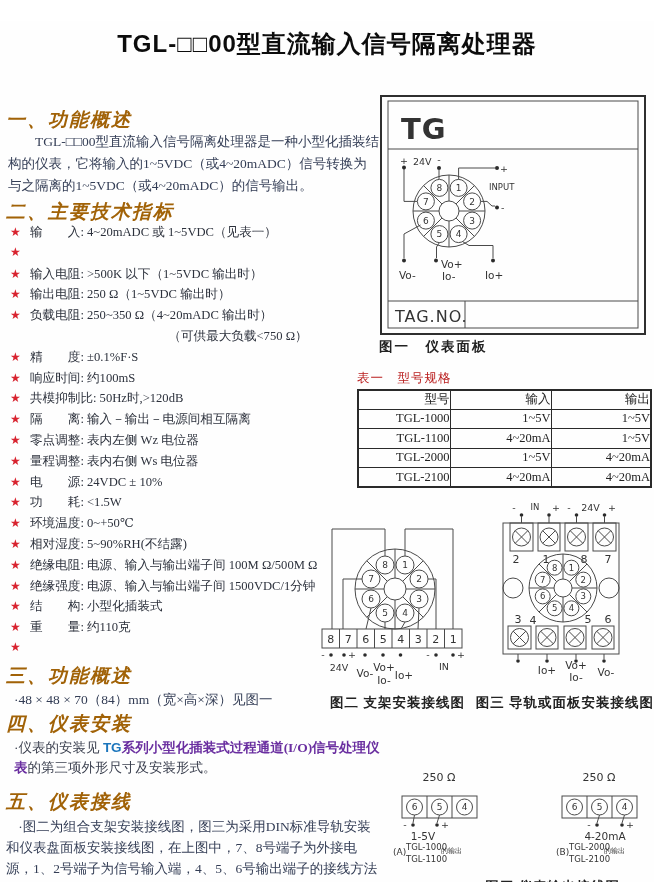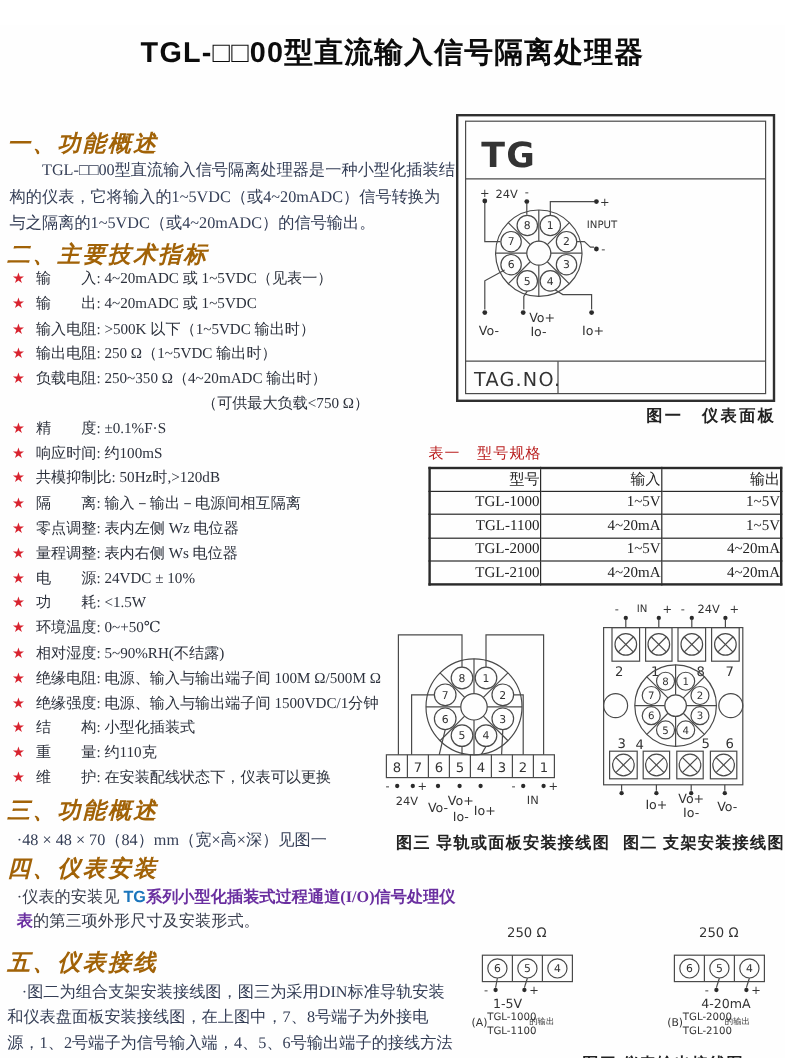--- a/index.html
+++ b/index.html
@@ -34,21 +34,21 @@
   #model-table { top:368px; left:357px; border-collapse:collapse; font-size:12.5px; color:#222; }
   #model-table th, #model-table td {
     border:1px solid #2a2a2a; text-align:right; font-weight:normal; padding:0;
   }
   #model-table table, #model-table { border:2px solid #2a2a2a; }
   #model-table th { height:19px; }
   #model-table td { height:19.5px; }
   .col-model { width:92px; } .col-in { width:101px; } .col-out { width:100px; }
   
   .figcap { font-size:13.5px; font-weight:600; color:#222; letter-spacing:1px; }
-  #cap1 { top:317px; left:379px; width:268px; text-align:right; letter-spacing:2px; }
+  #cap1 { top:317px; left:379px; width:268px; text-align:left; letter-spacing:2px; }
   #cap23 { top:673px; left:330px; width:324px; display:flex; justify-content:space-between; }
   #cap4 { top:857px; left:420px; width:200px; text-align:right; }
   
   svg { display:block; }
   .ln { stroke:#4a4a4a; stroke-width:1; fill:none; }
   .ln2 { stroke:#2f2f2f; stroke-width:2; fill:none; }
   .dot { fill:#2b2b2b; }
   .st { font-family:"DejaVu Sans","Liberation Sans",sans-serif; fill:#333; }
   .t7 { font-size:7px; } .t85 { font-size:8.5px; } .t9 { font-size:9px; }
   .t95 { font-size:9.5px; } .t10 { font-size:10.5px; } .t11 { font-size:11px; }
@@ -66,21 +66,20 @@
 
   <div class="abs heading" style="top:178px">二、主要技术指标</div>
 
   <div class="abs" id="specs">
     <div class="spec-row">
         <span class="star">★</span>
         <span>输　　入:  4~20mADC 或 1~5VDC（见表一）</span>
       </div>
     <div class="spec-row">
         <span class="star">★</span>
-        <span>输　　出:  4~20mADC 或 1~5VDC</span>
       </div>
     <div class="spec-row">
         <span class="star">★</span>
         <span>输入电阻:  &gt;500K 以下（1~5VDC 输出时）</span>
       </div>
     <div class="spec-row">
         <span class="star">★</span>
         <span>输出电阻:  250 Ω（1~5VDC 输出时）</span>
       </div>
     <div class="spec-row">
@@ -141,21 +140,20 @@
     <div class="spec-row">
         <span class="star">★</span>
         <span>结　　构:  小型化插装式</span>
       </div>
     <div class="spec-row">
         <span class="star">★</span>
         <span>重　　量:  约110克</span>
       </div>
     <div class="spec-row">
         <span class="star">★</span>
-        <span>维　　护:  在安装配线状态下，仪表可以更换</span>
       </div>
   </div>
 
   <div class="abs heading" style="top:642px">三、功能概述</div>
   <div class="abs" id="dim-text">·48 × 48 × 70（84）mm（宽×高×深）见图一</div>
 
   <div class="abs heading" style="top:690px">四、仪表安装</div>
   <div class="abs" id="p4"><span>·仪表的安装见 </span><span class="brand">TG</span><span class="link">系列小型化插装式过程通道(I/O)信号处理仪表</span><span>的第三项外形尺寸及安装形式。</span></div>
 
   <div class="abs heading" style="top:768px">五、仪表接线</div>
@@ -437,22 +435,22 @@
       <circle class="dot" cx="78" cy="160" r="1.8"></circle>
         <circle class="dot" cx="106" cy="160" r="1.8"></circle>
       <text class="st t10" text-anchor="middle" x="49" y="173">Io+</text>
       <text class="st t10" text-anchor="middle" x="78" y="168">Vo+</text>
       <text class="st t10" text-anchor="middle" x="78" y="180">Io-</text>
       <text class="st t10" text-anchor="middle" x="108" y="175">Vo-</text>
     </g>
   </svg>
 
   <div class="abs figcap" id="cap23">
+    <span>图二 支架安装接线图</span>
     <span>图三 导轨或面板安装接线图</span>
-    <span>图二 支架安装接线图</span>
   </div>
 
   <svg class="abs" style="left:385px; top:742px" width="265" height="108" viewBox="0 0 265 108">
     <g>
       <text class="st t11" text-anchor="middle" x="54" y="18">250 Ω</text>
       <rect class="ln" x="17" y="33" width="75" height="22"></rect>
       <line class="ln" x1="42" y1="33" x2="42" y2="55"></line>
         <line class="ln" x1="67" y1="33" x2="67" y2="55"></line>
       <circle class="ln" cx="29.5" cy="44" r="8"></circle>
         <text class="st t9" text-anchor="middle" x="29.5" y="47.2">6</text>

